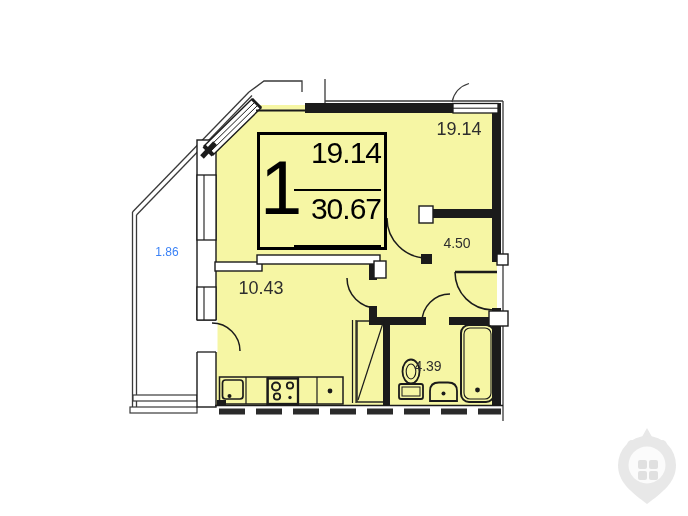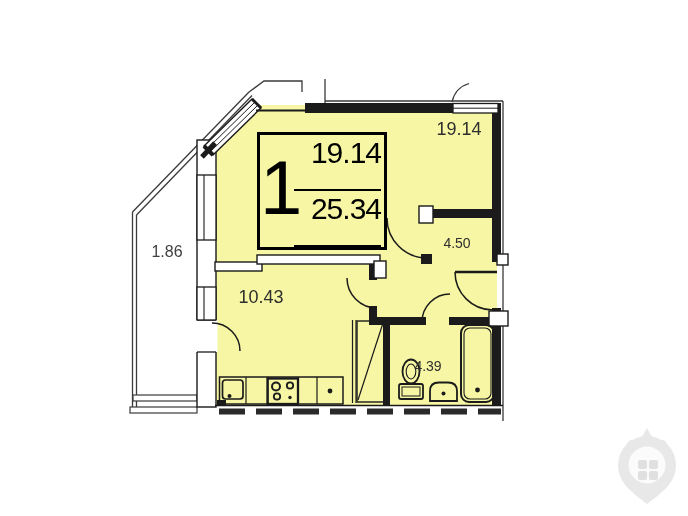--- a/index.html
+++ b/index.html
@@ -6,21 +6,21 @@
   #stage{
     position:relative;width:688px;height:516px;background:#ffffff;overflow:hidden;
     font-family:"Liberation Sans","DejaVu Sans",sans-serif;
   }
   #plan-svg{position:absolute;left:0;top:0;}
   .room-label{
     position:absolute;transform:translate(-50%,-50%);
     font-size:14px;color:#2e2e2e;letter-spacing:0px;white-space:nowrap;
   }
   .room-label.big{font-size:18px;}
-  .balcony-label{color:#404040;font-size:16px;}
+  .balcony-label{color:#3b82f6;font-size:12px;}
   #info-box{
     position:absolute;left:257px;top:132px;width:130px;height:118px;
     border:3px solid #000;box-sizing:border-box;display:flex;
   }
   .ib-one{
     width:34px;flex:0 0 34px;font-size:76px;line-height:106px;color:#000;
     text-align:center;overflow:visible;
   }
   .ib-col{flex:1;display:flex;flex-direction:column;padding-right:3px;}
   .ib-row{
@@ -181,25 +181,25 @@
         <rect x="638" y="460" width="9" height="9" rx="2"></rect>
         <rect x="649" y="460" width="9" height="9" rx="2"></rect>
         <rect x="638" y="471" width="9" height="9" rx="2"></rect>
         <rect x="649" y="471" width="9" height="9" rx="2"></rect>
       </g>
     </g>
   </svg>
 
   <div class="room-label big" style="left:459px;top:129px;">19.14</div>
   <div class="room-label" style="left:457px;top:243px;">4.50</div>
-  <div class="room-label big" style="left:261px;top:297px;">10.43</div>
+  <div class="room-label big" style="left:261px;top:288px;">10.43</div>
   <div class="room-label" style="left:428px;top:342px;margin-top:24px;">4.39</div>
   <div class="room-label balcony-label" style="left:167px;top:252px;">1.86</div>
 
   <div id="info-box">
     <div class="ib-one">1</div>
     <div class="ib-col">
       <div class="ib-row u">19.14</div>
-      <div class="ib-row u">25.34</div>
+      <div class="ib-row u">30.67</div>
     </div>
   </div>
 
 </div>
 
 </body></html>

